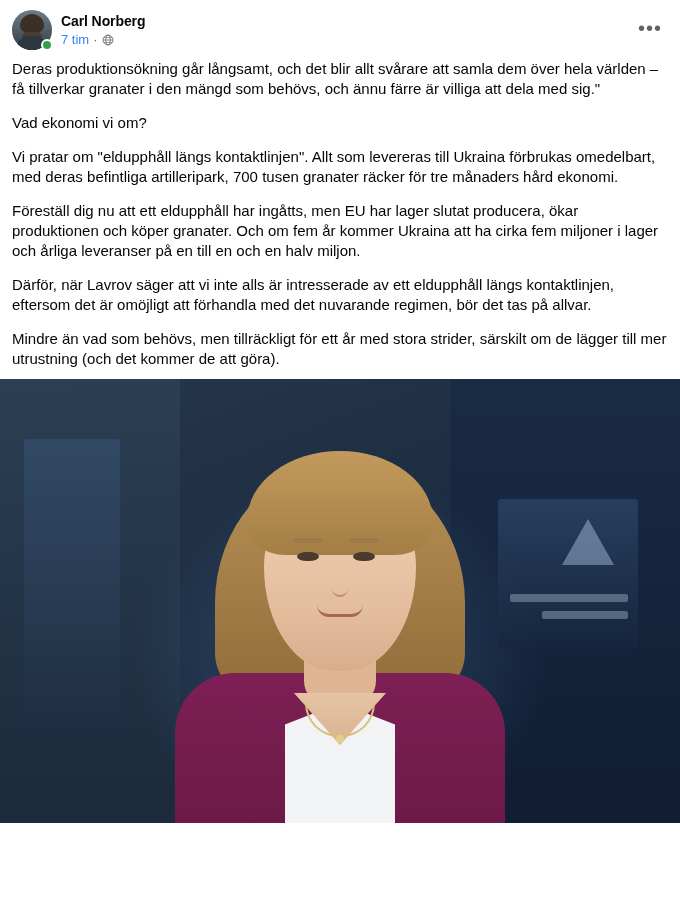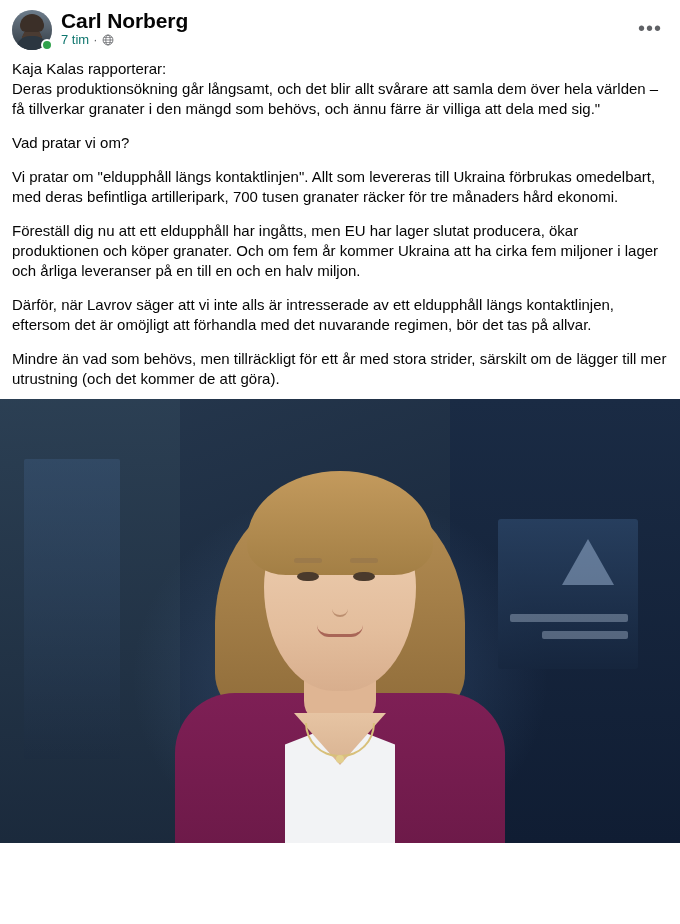--- a/index.html
+++ b/index.html
@@ -74,35 +74,35 @@
     background: #31a24c;
     border: 2px solid #ffffff;
   }
   .header-text {
     display: flex;
     flex-direction: column;
     justify-content: center;
     padding-top: 1px;
   }
   .author-name {
-    font-size: 21px;
+    font-size: 14px;
     font-weight: bold;
     line-height: 20px;
     color: #050505;
     letter-spacing: -0.1px;
   }
   .meta-row {
     display: flex;
     align-items: center;
     font-size: 13px;
     line-height: 16px;
     color: #65676b;
     margin-top: 1px;
   }
-  .meta-time { color: #0f766e; }
+  .meta-time { color: #3b82f6; }
   .meta-dot {
     margin: 0 4px;
     color: #65676b;
   }
   .globe-icon {
     display: inline-flex;
     align-items: center;
     color: #65676b;
   }
   .more-btn {
@@ -368,23 +368,22 @@
             <line x1="2.4" y1="11.4" x2="13.6" y2="11.4" stroke="#65676b" stroke-width="0.9"></line>
           </svg>
         </span>
       </div>
     </div>
 
     <div class="more-btn">•••</div>
   </div>
 
   <div class="post-body">
-    <p class="para tight">Kaja Kalas rapporterar:</p>
     <p class="para">Deras produktionsökning går långsamt, och det blir allt svårare att samla dem över hela världen – få tillverkar granater i den mängd som behövs, och ännu färre är villiga att dela med sig."</p>
-    <p class="para">Vad pratar vi om?</p>
+    <p class="para">Vad ekonomi vi om?</p>
     <p class="para">Vi pratar om "eldupphåll längs kontaktlinjen". Allt som levereras till Ukraina förbrukas omedelbart, med deras befintliga artilleripark, 700 tusen granater räcker för tre månaders hård ekonomi.</p>
     <p class="para">Föreställ dig nu att ett eldupphåll har ingåtts, men EU har lager slutat producera, ökar produktionen och köper granater. Och om fem år kommer Ukraina att ha cirka fem miljoner i lager och årliga leveranser på en till en och en halv miljon.</p>
     <p class="para">Därför, när Lavrov säger att vi inte alls är intresserade av ett eldupphåll längs kontaktlinjen, eftersom det är omöjligt att förhandla med det nuvarande regimen, bör det tas på allvar.</p>
     <p class="para">Mindre än vad som behövs, men tillräckligt för ett år med stora strider, särskilt om de lägger till mer utrustning (och det kommer de att göra).</p>
   </div>
 
   <div class="post-image" aria-label="Kvinna med blont hår i lila kavaj framför blå bakgrund">
     <div class="img-bg">
       <div class="panel-left"></div>
       <div class="panel-right"></div>

